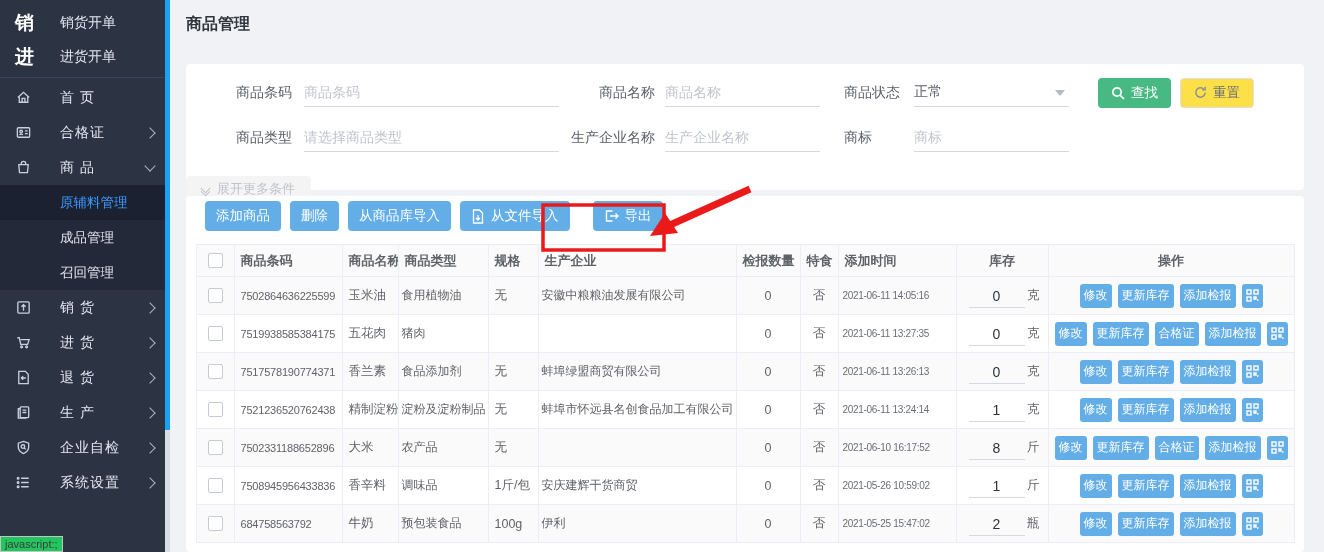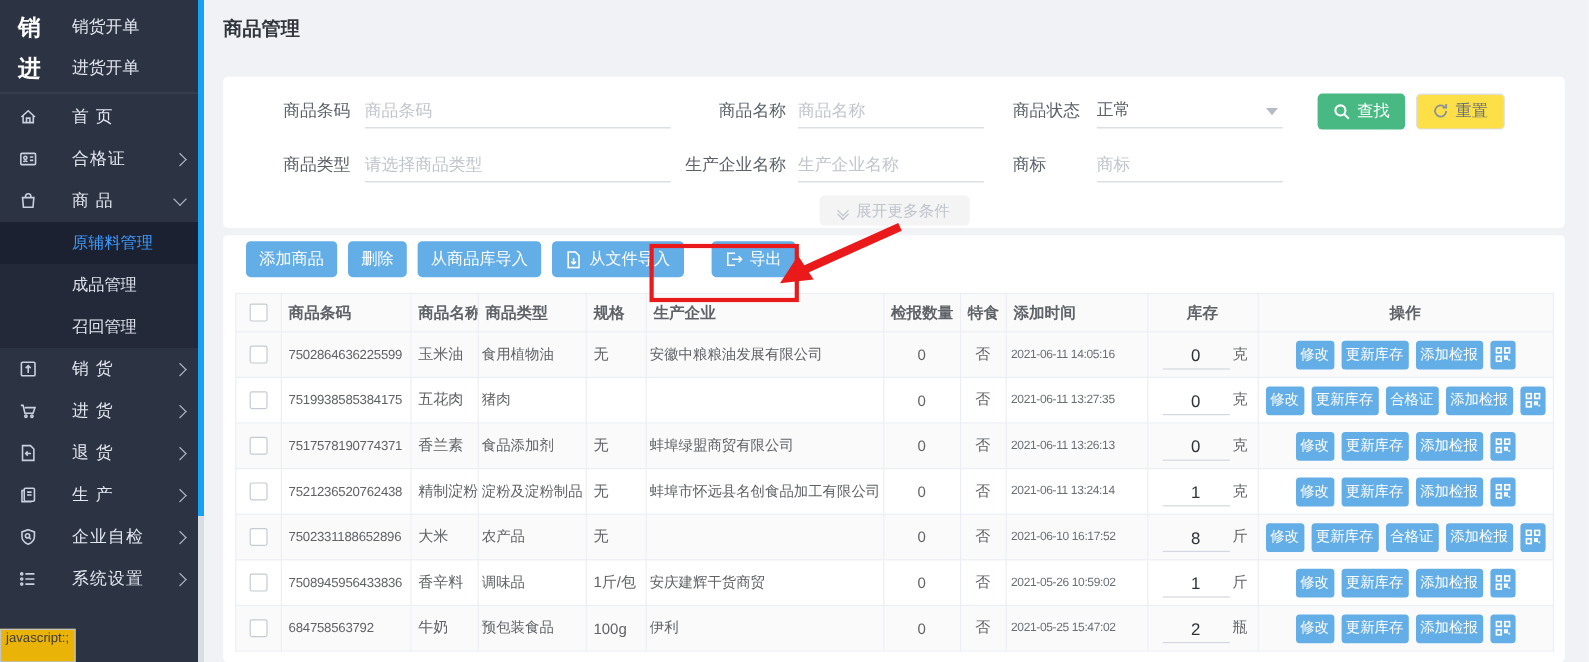--- a/index.html
+++ b/index.html
@@ -36,21 +36,21 @@
   .lab3 { width:60px; text-align:left; margin-left:24px; margin-right:10px; }
   .f-input { border:none; border-bottom:1px solid #d4d8e0; outline:none; height:28px; font-size:14px; color:#5b6069; background:transparent; font-family:inherit; }
   .f-input::placeholder { color:#c0c4cc; }
   .w255 { width:255px; } .w155 { width:155px; }
   .f-select { position:relative; width:155px; border-bottom:1px solid #d4d8e0; height:28px; display:flex; align-items:center; cursor:pointer; }
   .f-select .val { font-size:14px; color:#5b6069; }
   .caret { position:absolute; right:4px; top:11px; width:0; height:0; border-left:5px solid transparent; border-right:5px solid transparent; border-top:6px solid #b6bac2; }
   .btn { display:inline-flex; align-items:center; justify-content:center; gap:6px; height:30px; border-radius:4px; border:none; cursor:pointer; font-size:13.5px; font-family:inherit; }
   .btn-search { background:#49b984; color:#fff; padding:0 13px; margin-left:auto; }
   .btn-reset { background:#fde047; color:#6b7077; border:1px solid #dcdfe6; padding:0 13px; margin-left:9px; margin-right:50px; }
-  .expand-wrap { display:flex; justify-content:center; margin-top:9px; }
+  .expand-wrap { display:flex; justify-content:flex-start; margin-top:22px; }
   .expand-btn { display:flex; align-items:center; gap:8px; background:#f4f4f5; border:none; border-radius:4px; height:25px; padding:0 16px; color:#bfc3cb; font-size:13px; cursor:pointer; font-family:inherit; }
   .dbl-chev { display:flex; flex-direction:column; align-items:center; padding-top:2px; }
   .dbl-chev i { display:block; width:7px; height:7px; border-top:1.6px solid #c0c4cc; border-right:1.6px solid #c0c4cc; transform:rotate(135deg); }
   .dbl-chev i + i { margin-top:-4px; }
 
   
   .table-card { left:16px; top:196px; width:1118px; height:356px; overflow:hidden; }
   .toolbar { display:flex; align-items:center; gap:9px; padding:5px 10px 0 19px; }
   .tb-btn { background:#64aee8; color:#fff; padding:0 11px; }
   .tb-btn.export { margin-left:14px; }
@@ -71,21 +71,21 @@
   td.c-stock { padding:0 8px 0 0; }
   .stock-flex { display:flex; align-items:center; }
   .stock-num { width:56px; margin-left:12px; text-align:center; border-bottom:1px solid #d4d8e0; font-size:14px; color:#2f3338; height:24px; line-height:24px; cursor:text; }
   .stock-unit { margin-left:auto; font-size:12.5px; color:#606266; }
   td.c-op { padding:0 4px; }
   .op-flex { display:flex; justify-content:center; gap:6px; }
   .op-btn { background:#64aee8; color:#fff; border:none; border-radius:3px; height:24px; padding:0 4px; font-size:12px; cursor:pointer; display:inline-flex; align-items:center; font-family:inherit; }
 
   
   .annot { position:absolute; left:0; top:0; width:1324px; height:552px; pointer-events:none; z-index:40; }
-  .statusbar { position:absolute; left:0; bottom:0; z-index:60; background:#eab308; border:1px solid #c3c3c3; font-size:11px; color:#3c3c3c; padding:1px 4px 13px; font-family:"Liberation Sans",sans-serif; }
+  .statusbar { position:absolute; left:0; bottom:0; z-index:60; background:#22c55e; border:1px solid #c3c3c3; font-size:11px; color:#3c3c3c; padding:1px 4px 1px; font-family:"Liberation Sans",sans-serif; }
 </style>
 </head>
 <body>
 
 <aside class="sidebar">
   <div style="height:6px"></div>
   <div class="s-item shortcut">
     <span class="txt-icon">销</span>
     <span class="s-label">销货开单</span>
   </div>

